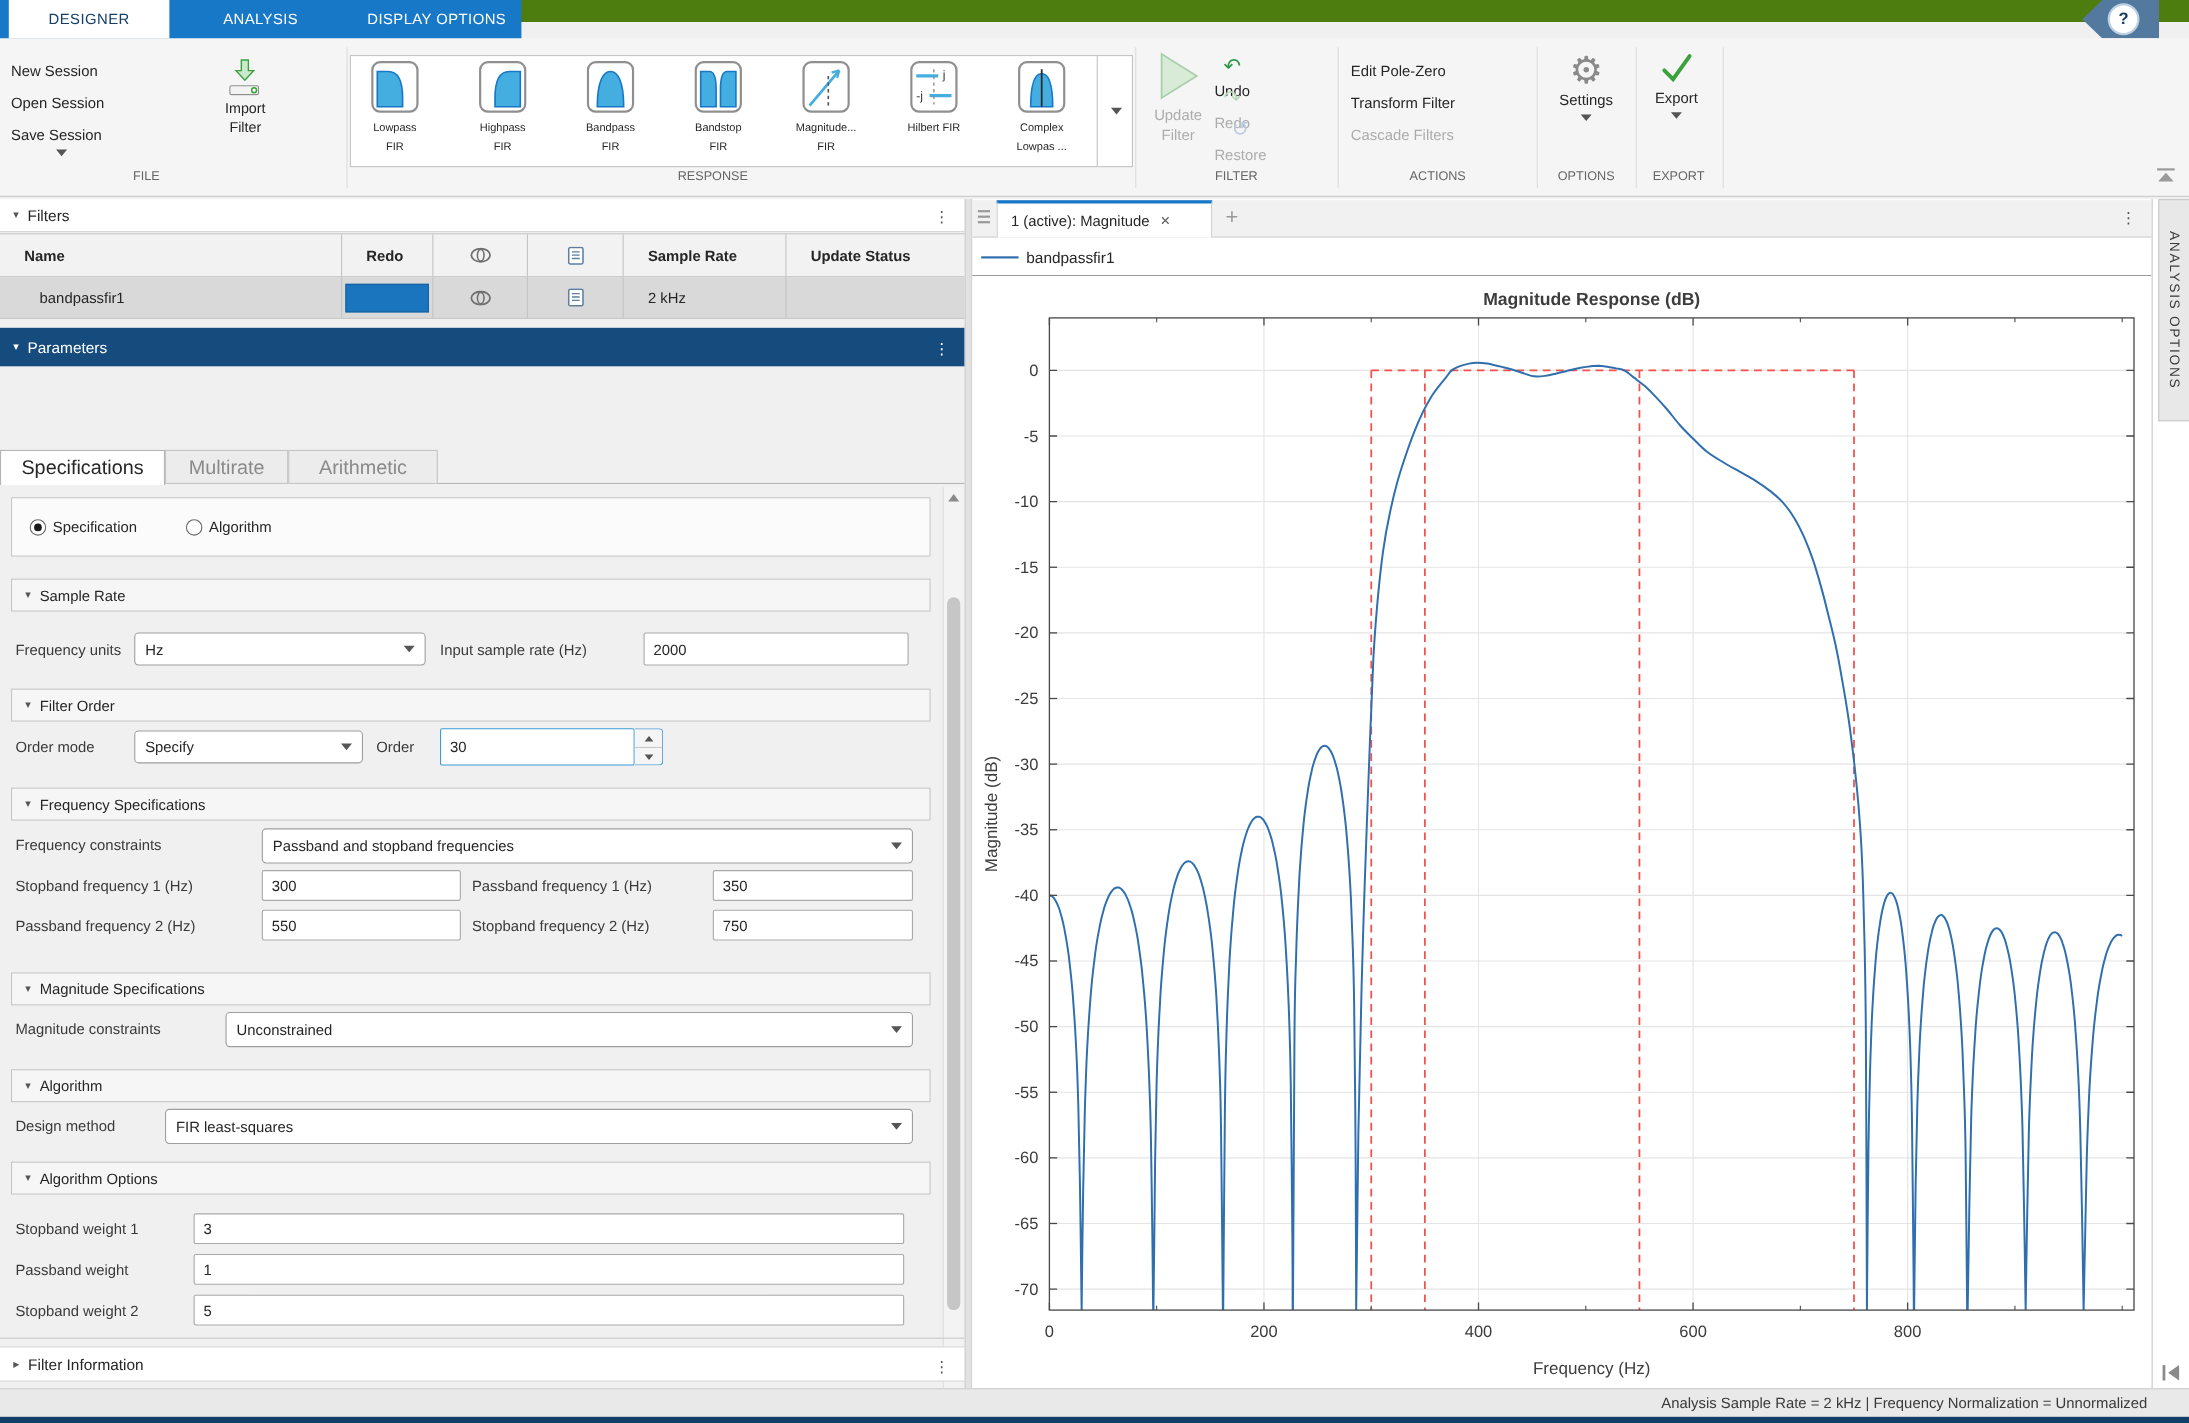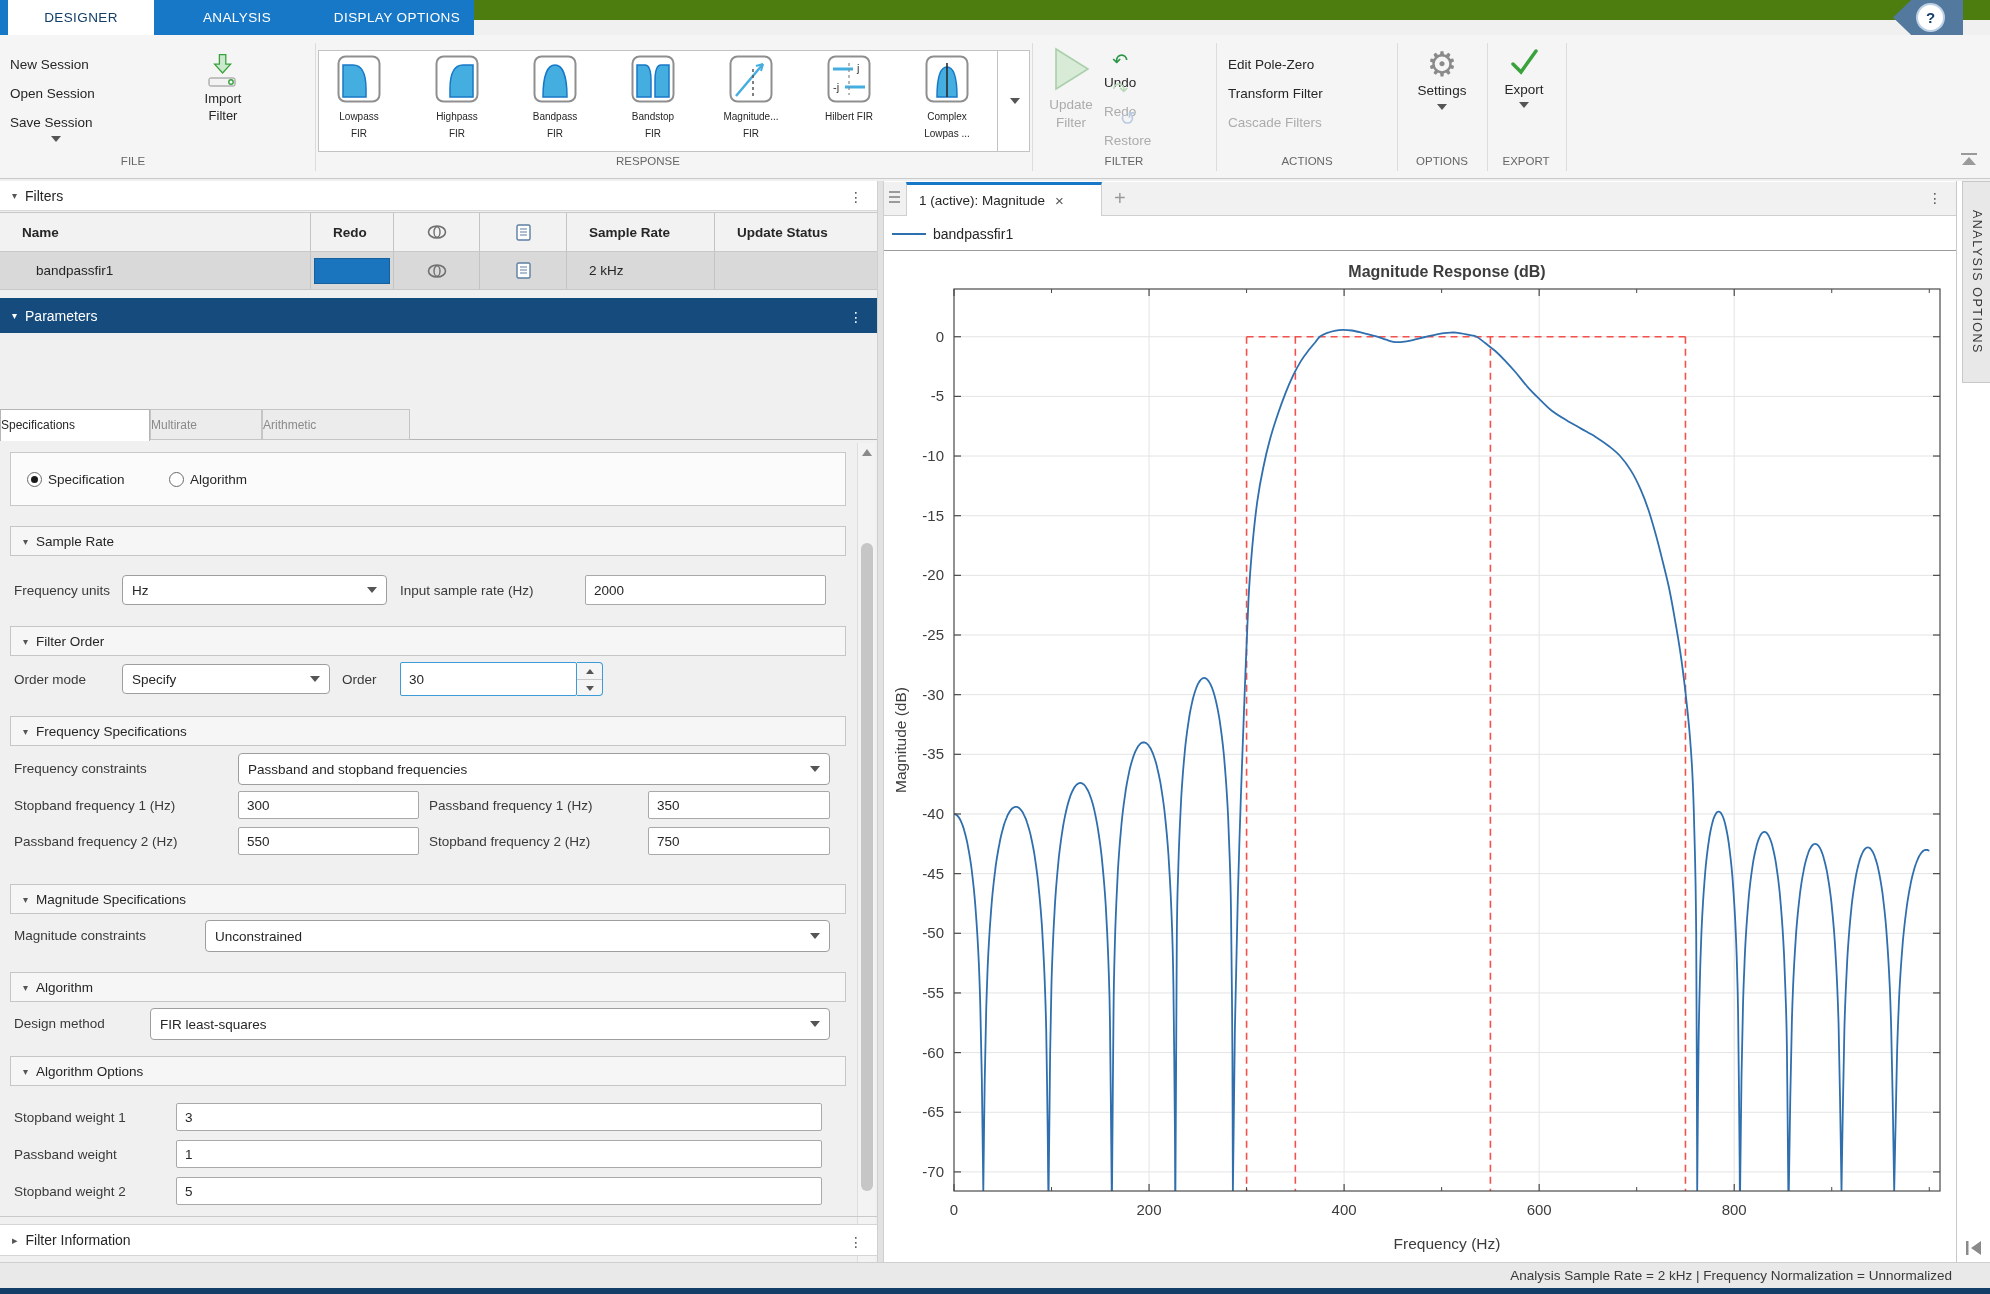--- a/index.html
+++ b/index.html
@@ -44,21 +44,21 @@
   .disc{color:#555;font-size:10px;margin:0 8px 0 12px;}
   .kebab{position:absolute;right:18px;color:#555;font-size:14px;letter-spacing:0;line-height:9px;text-align:center;width:10px;}
   .kebab span{display:block;height:5px;}
   
   .tblhdr{position:absolute;left:0;top:31px;width:877px;height:40px;background:#F2F2F2;border-top:1px solid #C8C8C8;border-bottom:1px solid #C8C8C8;box-sizing:border-box;font-weight:bold;font-size:13.5px;}
   .tblrow{position:absolute;left:0;top:71px;width:877px;height:38px;background:#D9D9D9;border-bottom:1px solid #C8C8C8;box-sizing:border-box;font-size:13.5px;}
   .cell{position:absolute;top:0;height:100%;display:flex;align-items:center;border-right:1px solid #C4C4C4;box-sizing:border-box;padding-left:22px;}
   
   .paramhdr{position:absolute;left:0;top:117px;width:877px;height:35px;background:#164B7E;color:#fff;display:flex;align-items:center;font-size:14px;}
   .paramsub{position:absolute;left:0;top:152px;width:877px;height:37px;background:#EBEBEB;border-bottom:1px solid #DDD;display:flex;align-items:center;padding-left:10px;box-sizing:border-box;}
-  .ptab{position:absolute;top:0;height:31px;line-height:31px;text-align:left;font-size:12px;box-sizing:border-box;}
+  .ptab{position:absolute;top:0;height:31px;line-height:31px;text-align:center;font-size:18px;box-sizing:border-box;}
   .ptab.active{background:#fff;border:1px solid #B5B5B5;border-bottom:none;color:#262626;z-index:2;}
   .ptab.idle{background:#ECECEC;border:1px solid #C5C5C5;color:#8A8A8A;}
   .sechdr{position:absolute;left:10px;width:836px;height:30px;background:#F6F6F6;border:1px solid #C6C6C6;box-sizing:border-box;display:flex;align-items:center;font-size:13.5px;}
   .flabel{position:absolute;font-size:13.5px;color:#3A3A3A;display:flex;align-items:center;height:30px;}
   .tinput{position:absolute;background:#fff;border:1px solid #A9A9A9;border-radius:2px;box-sizing:border-box;
       font-size:13.5px;padding-left:8px;display:flex;align-items:center;color:#262626;}
   .dropdown{position:absolute;background:#fff;border:1px solid #9E9E9E;border-radius:4px;box-sizing:border-box;
       font-size:13.5px;padding-left:9px;display:flex;align-items:center;color:#262626;}
   .dropdown .caret{position:absolute;right:9px;}
   .radio{width:15px;height:15px;border-radius:50%;border:1px solid #6A6A6A;background:#fff;box-sizing:border-box;display:inline-block;position:relative;}
@@ -321,21 +321,21 @@
     <span class="disc" style="color:#fff;">▾</span>
     <span>Parameters</span>
     <span class="kebab" style="color:#fff;">
         <span>⋮</span>
       </span>
   </div>
 
   <div class="abs" style="left:0;top:228px;width:877px;height:31px;border-bottom:1px solid #B5B5B5;box-sizing:border-box;">
     <div class="ptab active" style="left:0;width:150px;height:32px;">Specifications</div>
     <div class="ptab idle" style="left:150px;width:112px;">Multirate</div>
-    <div class="ptab idle" style="left:262px;width:148px;">Arithmetic</div>
+    <div class="ptab idle" style="left:262px;width:136px;">Arithmetic</div>
   </div>
 
   <div class="abs" style="left:10px;top:271px;width:836px;height:54px;background:#FBFBFB;border:1px solid #C8C8C8;box-sizing:border-box;">
     <div class="row" style="position:absolute;left:16px;top:0;height:52px;gap:6px;">
       <span class="radio sel"></span>
       <span>Specification</span>
     </div>
     <div class="row" style="position:absolute;left:158px;top:0;height:52px;gap:6px;">
       <span class="radio"></span>
       <span>Algorithm</span>

